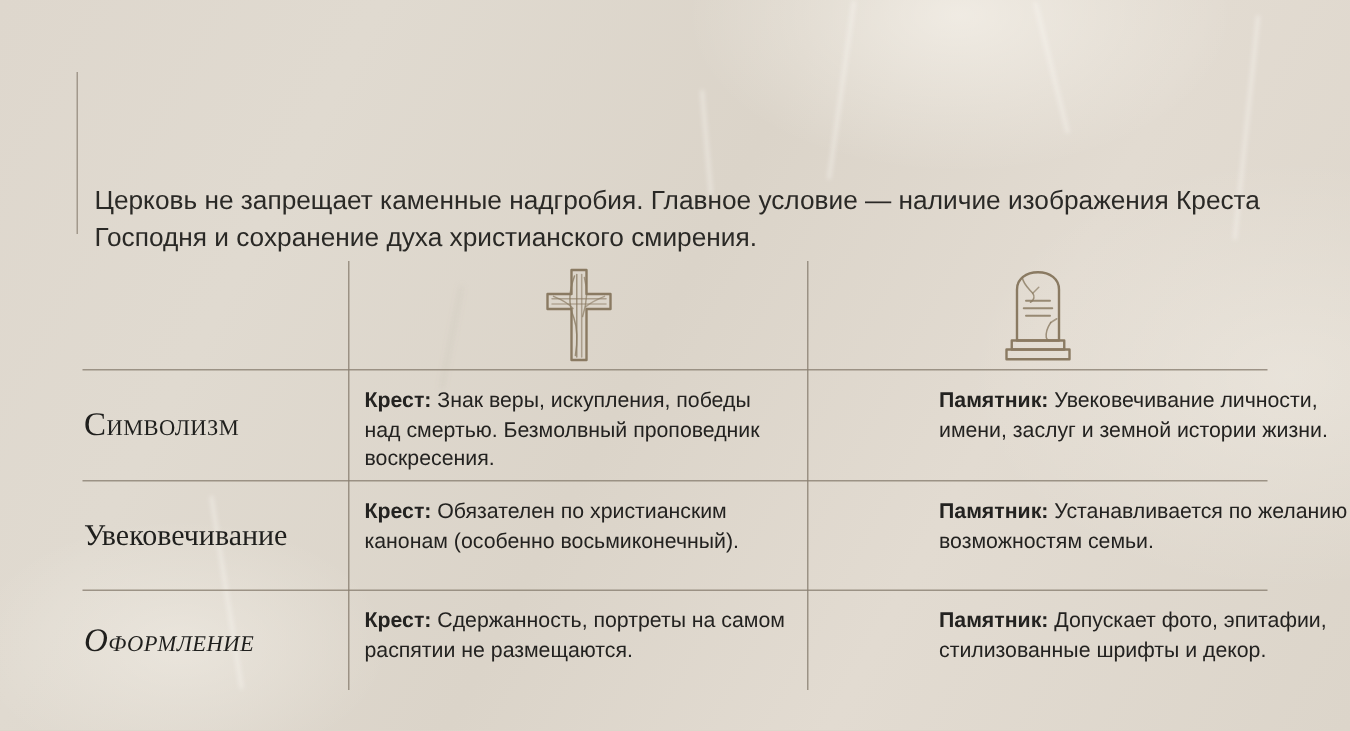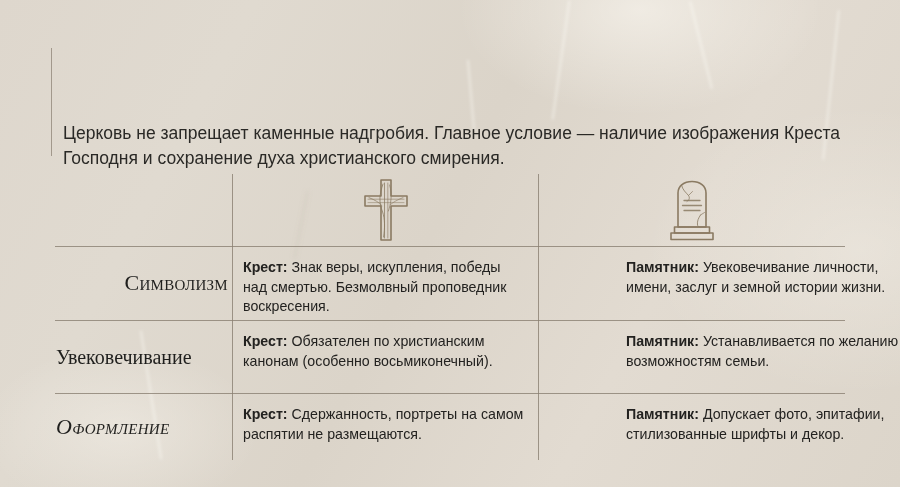--- a/index.html
+++ b/index.html
@@ -139,21 +139,21 @@
   }
   .cell .term { font-weight: bold; }
   .cell.col1 { left: 243px; width: 285px; }
   .cell.col2 { left: 578px; width: 290px; margin-left: 48px; }
 
   
   .r0 { top: 246px; }
   .r1 { top: 320px; }
   .r2 { top: 393px; }
 
-  .row-label.row0 { top: 246px; height: 74px; justify-content: flex-end; }
+  .row-label.row0 { top: 246px; height: 74px; }
   .row-label.row1 { top: 320px; height: 73px; }
   .row-label.row2 { top: 393px; height: 67px; font-style: italic; }
 
   .cell.row0 { top: 258px; }
   .cell.row1 { top: 332px; }
   .cell.row2 { top: 405px; }
 
   svg { display: block; }
 </style>
 </head>

